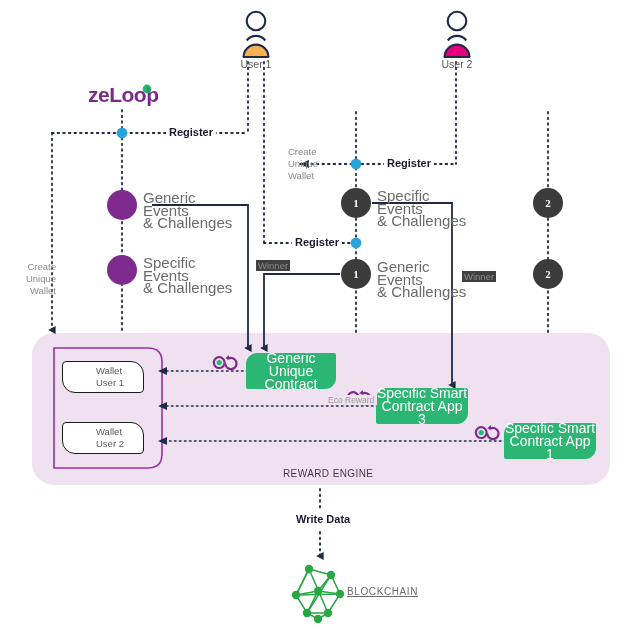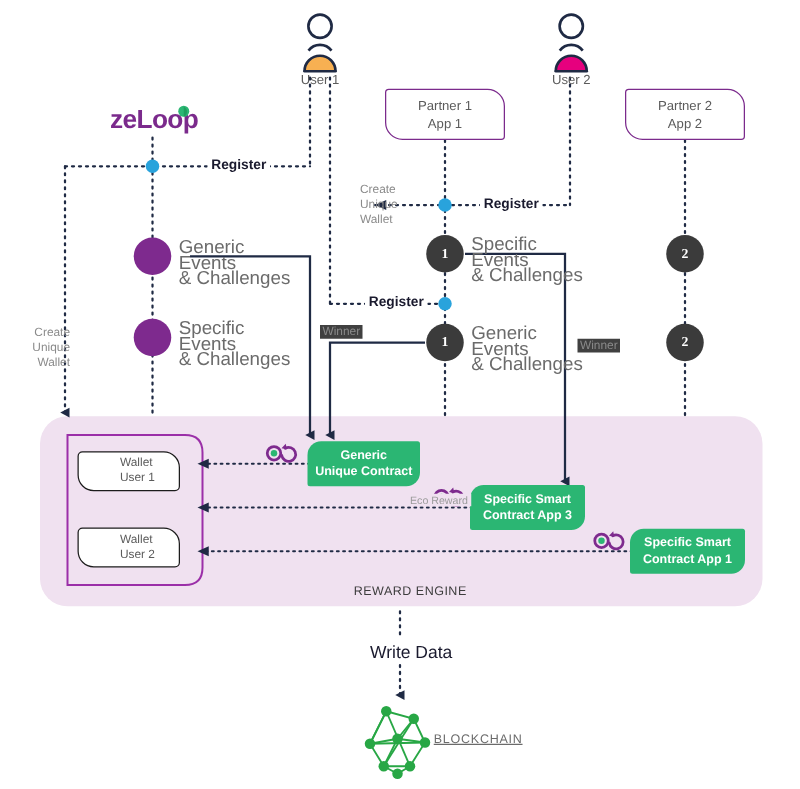--- a/index.html
+++ b/index.html
@@ -69,22 +69,22 @@
     font-size: 8.5px;
     color: #9b9b9b;
     margin-left: 32px;
   }
   .lbl-engine {
     font-size: 10px;
     color: #3d3d3d;
     letter-spacing: 0.4px;
   }
   .lbl-writedata {
-    font-size: 14px;
-    font-weight: normal;
+    font-size: 11px;
+    font-weight: bold;
     color: #1a1a2e;
     background: #ffffff;
     padding: 0 3px;
     white-space: nowrap;
   }
   .lbl-blockchain {
     font-size: 10px;
     color: #6b6b6b;
     letter-spacing: 0.6px;
   }
@@ -131,22 +131,22 @@
     font-size: 9.5px;
     color: #5b5b5b;
     line-height: 12px;
     margin-left: 6px;
   }
   
   .sc-box {
     background: #2BB673;
     border-radius: 11px 2px 11px 2px;
     color: #ffffff;
-    font-size: 10px;
-    font-weight: bold;
+    font-size: 14px;
+    font-weight: normal;
     line-height: 13px;
     text-align: center;
     display: flex;
     align-items: center;
     justify-content: center;
     box-sizing: border-box;
   }
 </style>
 </head>
 <body>
@@ -313,33 +313,21 @@
       <circle cx="147" cy="89" r="4.4" fill="#2BB673"></circle>
       <path d="M147,85.4 A4.4,4.4 0 0 1 147,93.4" fill="#1e9e5f"></path>
     </g>
   </svg>
 
   <div class="ov" style="left:86px; top:84px; width:72px; height:24px; opacity:0; pointer-events:none;">zeLoop</div>
 
   <div class="ov lbl-user" style="left:226px; top:58px; width:60px;">User 1</div>
   <div class="ov lbl-user" style="left:427px; top:58px; width:60px;">User 2</div>
 
-  <div class="ov partner-box" style="left:308px; top:71px;">
-    <div class="lbl-partner">
-      <div>Partner 1</div>
-      <div>App 1</div>
-    </div>
-  </div>
-
-  <div class="ov partner-box" style="left:500px; top:71px;">
-    <div class="lbl-partner">
-      <div>Partner 2</div>
-      <div>App 2</div>
-    </div>
-  </div>
+
 
   <div class="ov lbl-register" style="left:166px; top:126px;">Register</div>
   <div class="ov lbl-register" style="left:384px; top:157px;">Register</div>
   <div class="ov lbl-register" style="left:292px; top:236px;">Register</div>
 
   <div class="ov lbl-gray" style="left:14px; top:261px; width:42px; text-align:right;">
     <div>Create</div>
     <div>Unique</div>
     <div>Wallet</div>
   </div>

